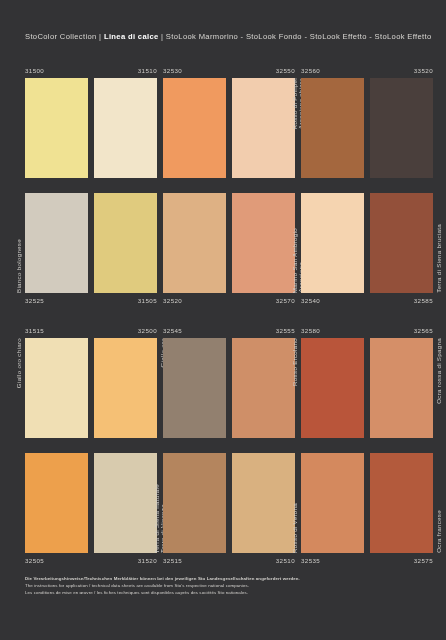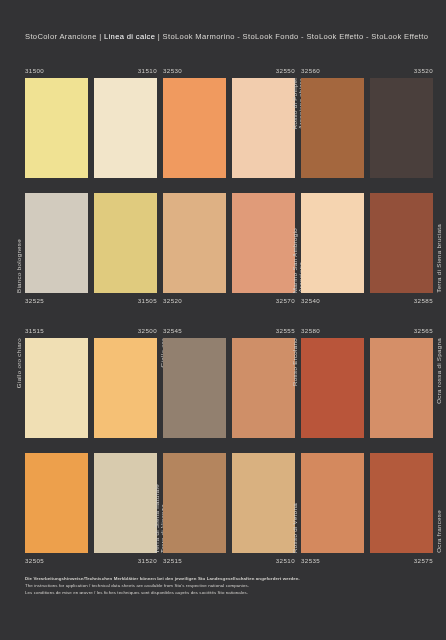--- a/index.html
+++ b/index.html
@@ -16,21 +16,21 @@
   
   .header {
     position: absolute;
     left: 25px;
     top: 32px;
     font-size: 7.6px;
     letter-spacing: 0.35px;
     color: #d9d7d3;
     white-space: nowrap;
   }
-  .header .bold { font-weight: normal; color: #ffffff; text-align: center; }
+  .header .bold { font-weight: bold; color: #ffffff; text-align: center; }
 
   
   .grid {
     position: absolute;
     left: 25px;
     top: 66px;
     width: 396px;
   }
 
   .row { position: relative; width: 100%; }
@@ -103,21 +103,21 @@
     color: #d3d1cd;
     letter-spacing: 0.1px;
   }
   .footer div { white-space: nowrap; }
   .footer .l1 { font-weight: bold; }
 </style>
 </head>
 <body>
 
 <div class="header">
-  <span>StoColor Arancione | </span><span class="bold">Linea di calce</span><span> | StoLook Marmorino - StoLook Fondo - StoLook Effetto - StoLook Effetto</span>
+  <span>StoColor Collection | </span><span class="bold">Linea di calce</span><span> | StoLook Marmorino - StoLook Fondo - StoLook Effetto - StoLook Effetto</span>
 </div>
 
 <div class="grid">
 
   <div class="row row-codes-top">
     <div class="band" style="top:12px;">
 
       <div class="pair">
         <div class="cell">
           <span class="code top-left">31500</span>

